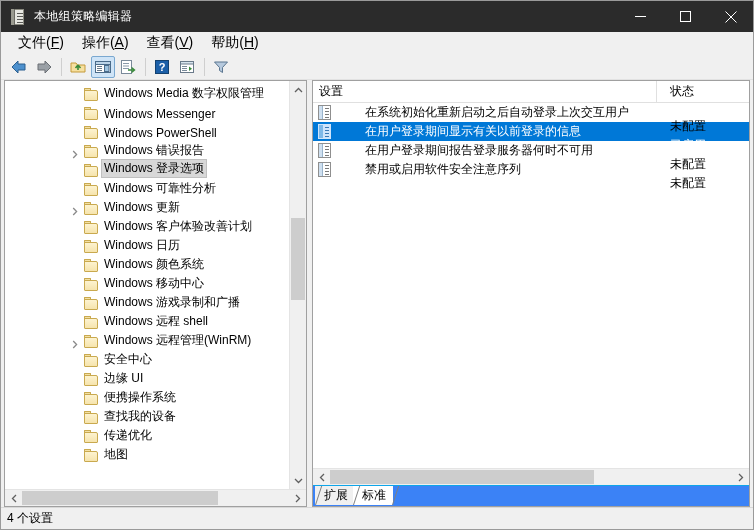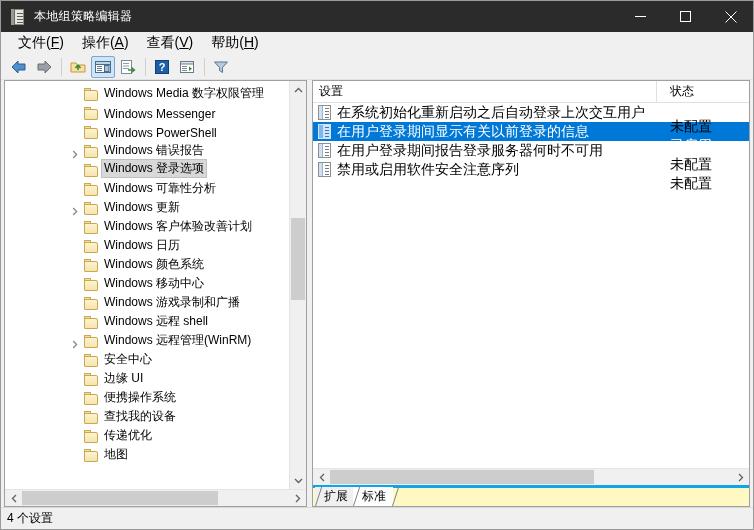--- a/index.html
+++ b/index.html
@@ -269,23 +269,24 @@
     white-space: nowrap;
   }
   .colh.setting { flex: 1 1 auto; min-width: 0; }
   .colh.state { width: 85px; flex: 0 0 85px; border-right: none; margin-left: 7px; }
 
   #rows { flex: 1 1 auto; overflow: hidden; }
   .lrow {
     height: 19px;
     display: flex;
     align-items: center;
-    font-size: 14px;
+    font-size: 12px;
     color: #000;
     white-space: nowrap;
+    gap: 28px;
   }
   .lrow.selected {
     background: #0078d7;
     color: #ffffff;
   }
   .lrow .licon {
     width: 16px; height: 15px; flex: 0 0 16px;
     margin: 0 4px 0 4px;
     position: relative;
   }
@@ -311,25 +312,24 @@
   .lrow.selected .licon .pbg { background: #cfe4fb; border-color: #cfe4fb; }
   .lrow.selected .licon .pbar { background: #7eb8e8; border-right-color: #7eb8e8;}
   .lrow.selected .licon .pl { background: #3a78b5; }
 
   .lname { flex: 1 1 auto; min-width: 0; overflow: hidden; }
   .lstate { width: 85px; flex: 0 0 85px; padding-left: 6px; margin-top: 28px; }
 
   
   #tabstrip {
     height: 21px; flex: 0 0 21px;
-    background: #fef9c3;
-    display: flex;
-    align-items: flex-end;
+    background: #3b82f6;
+    display: flex;
     padding-left: 2px;
-    border-top: 3px solid #0ea5e9;
+    border-top: 1px solid #0ea5e9;
     position: relative;
   }
   .tab {
     height: 19px;
     display: flex;
     align-items: center;
     padding: 0 7px 0 9px;
     font-size: 12px;
     color: #000;
     background: #f0f0f0;

